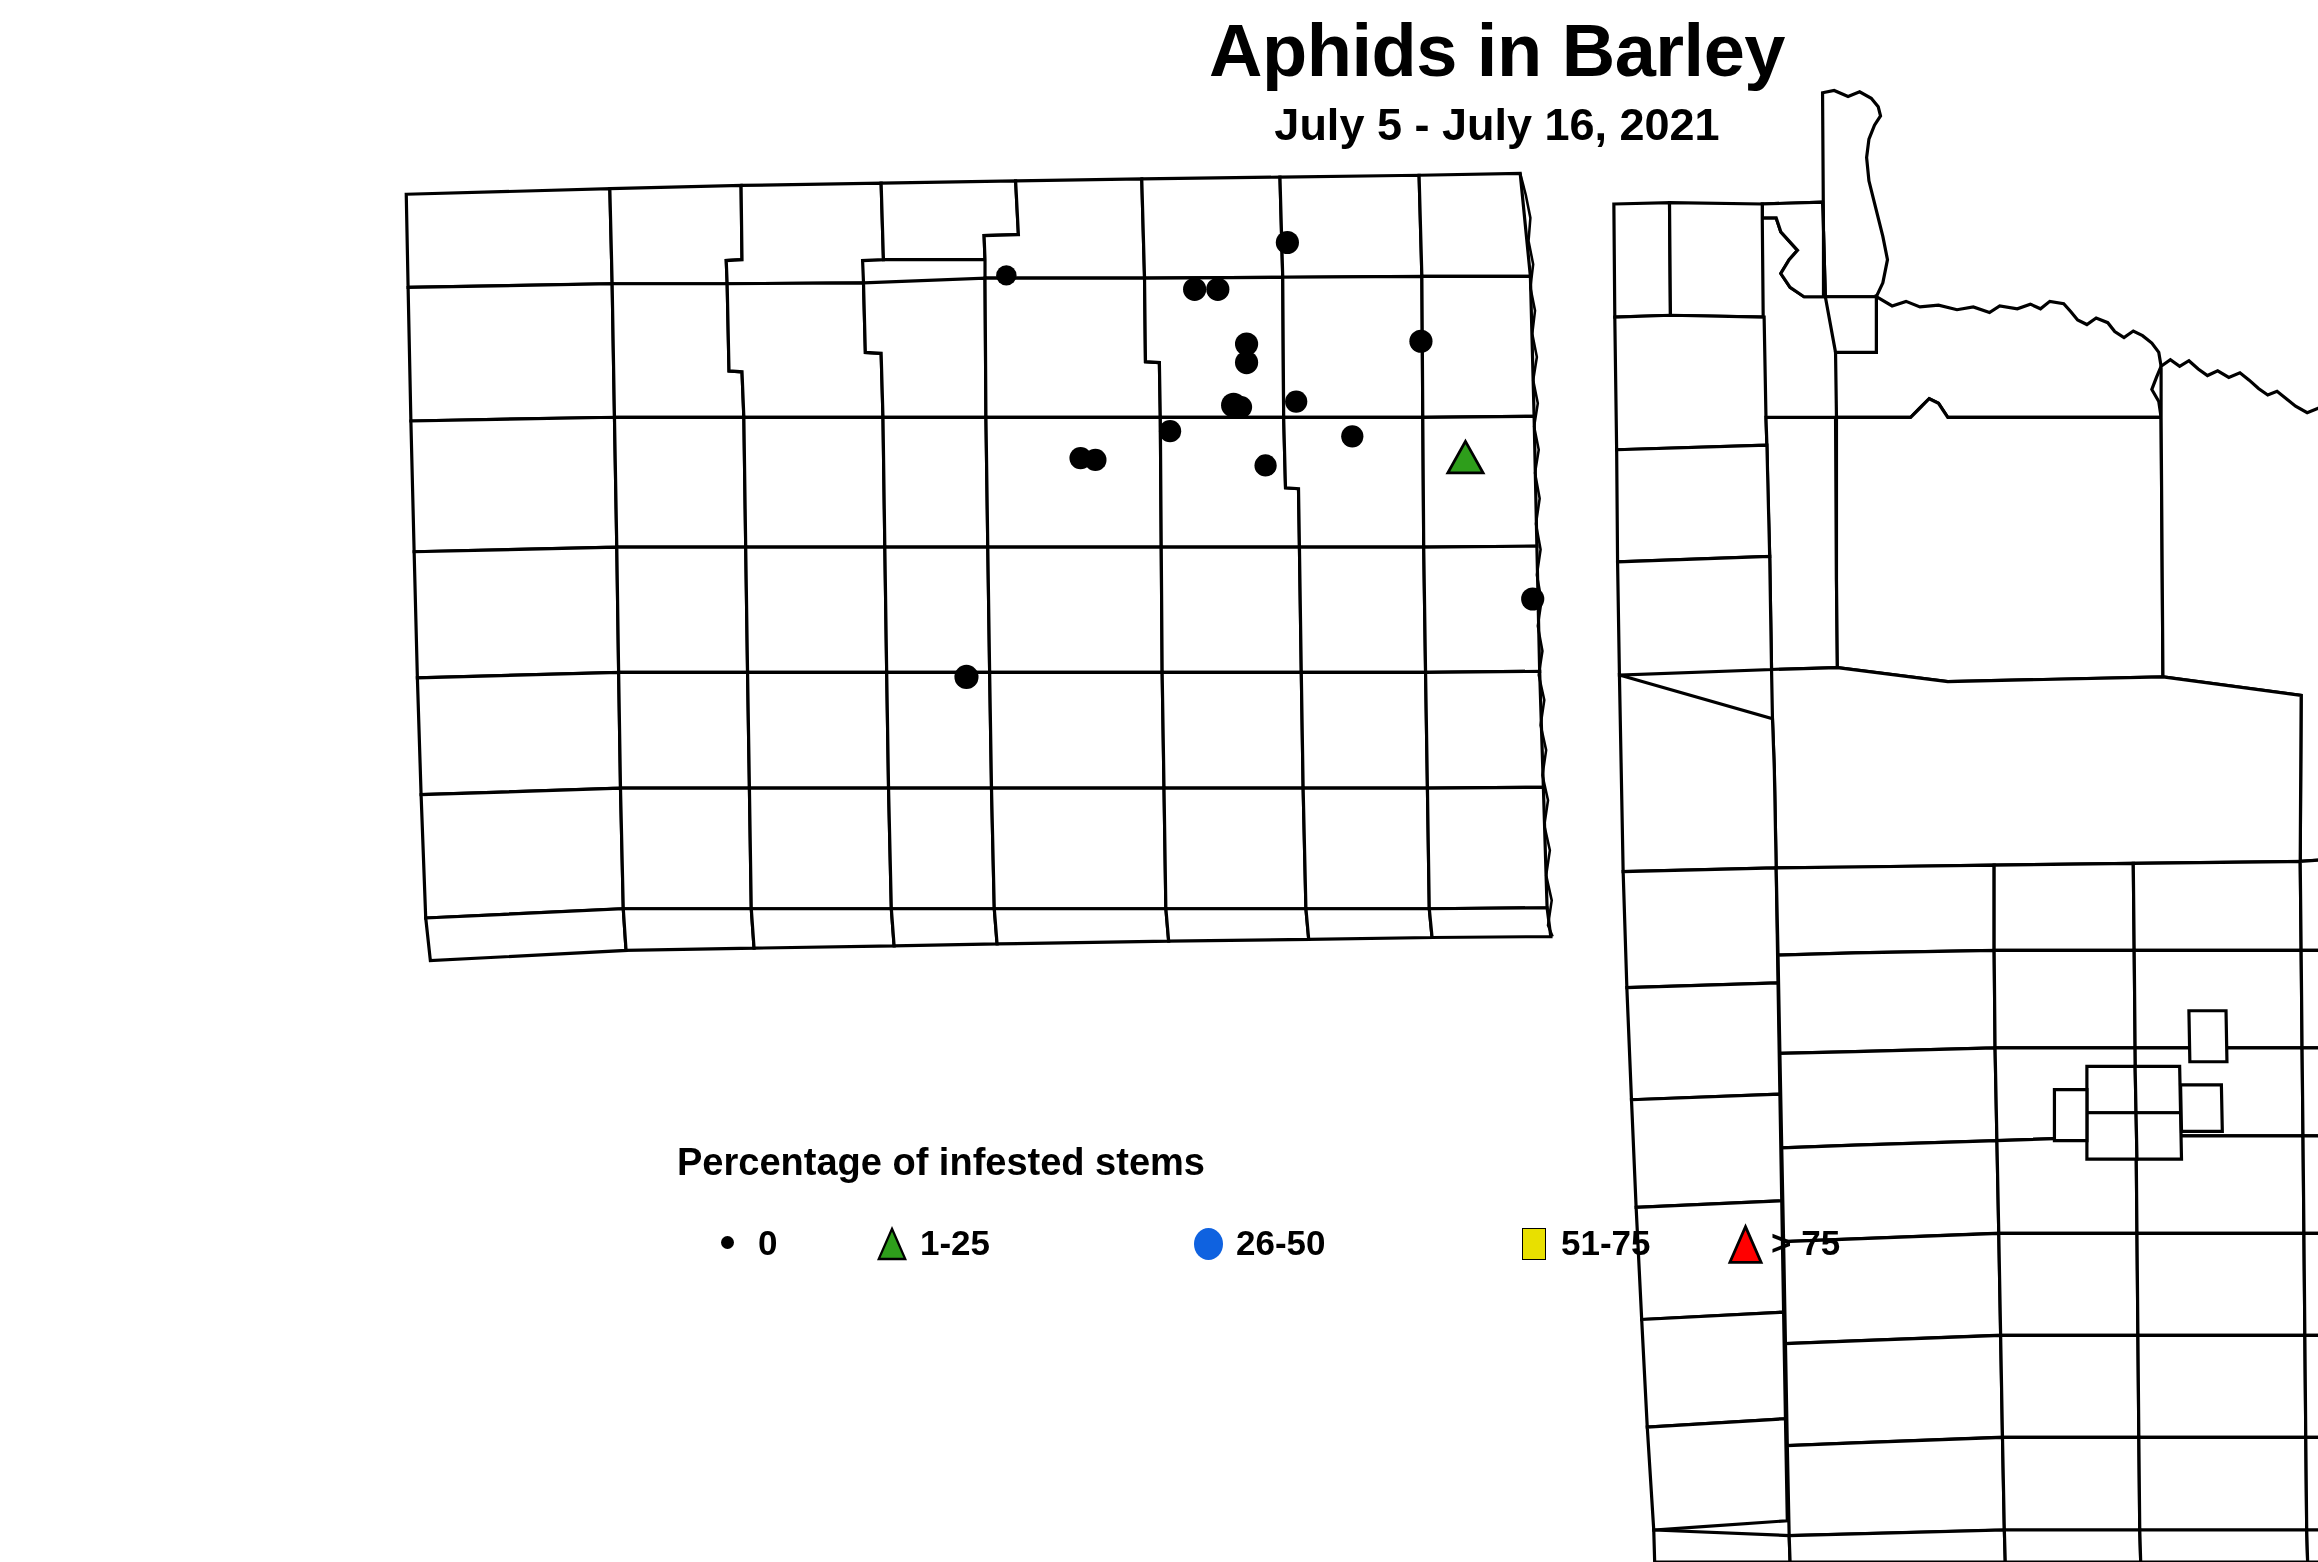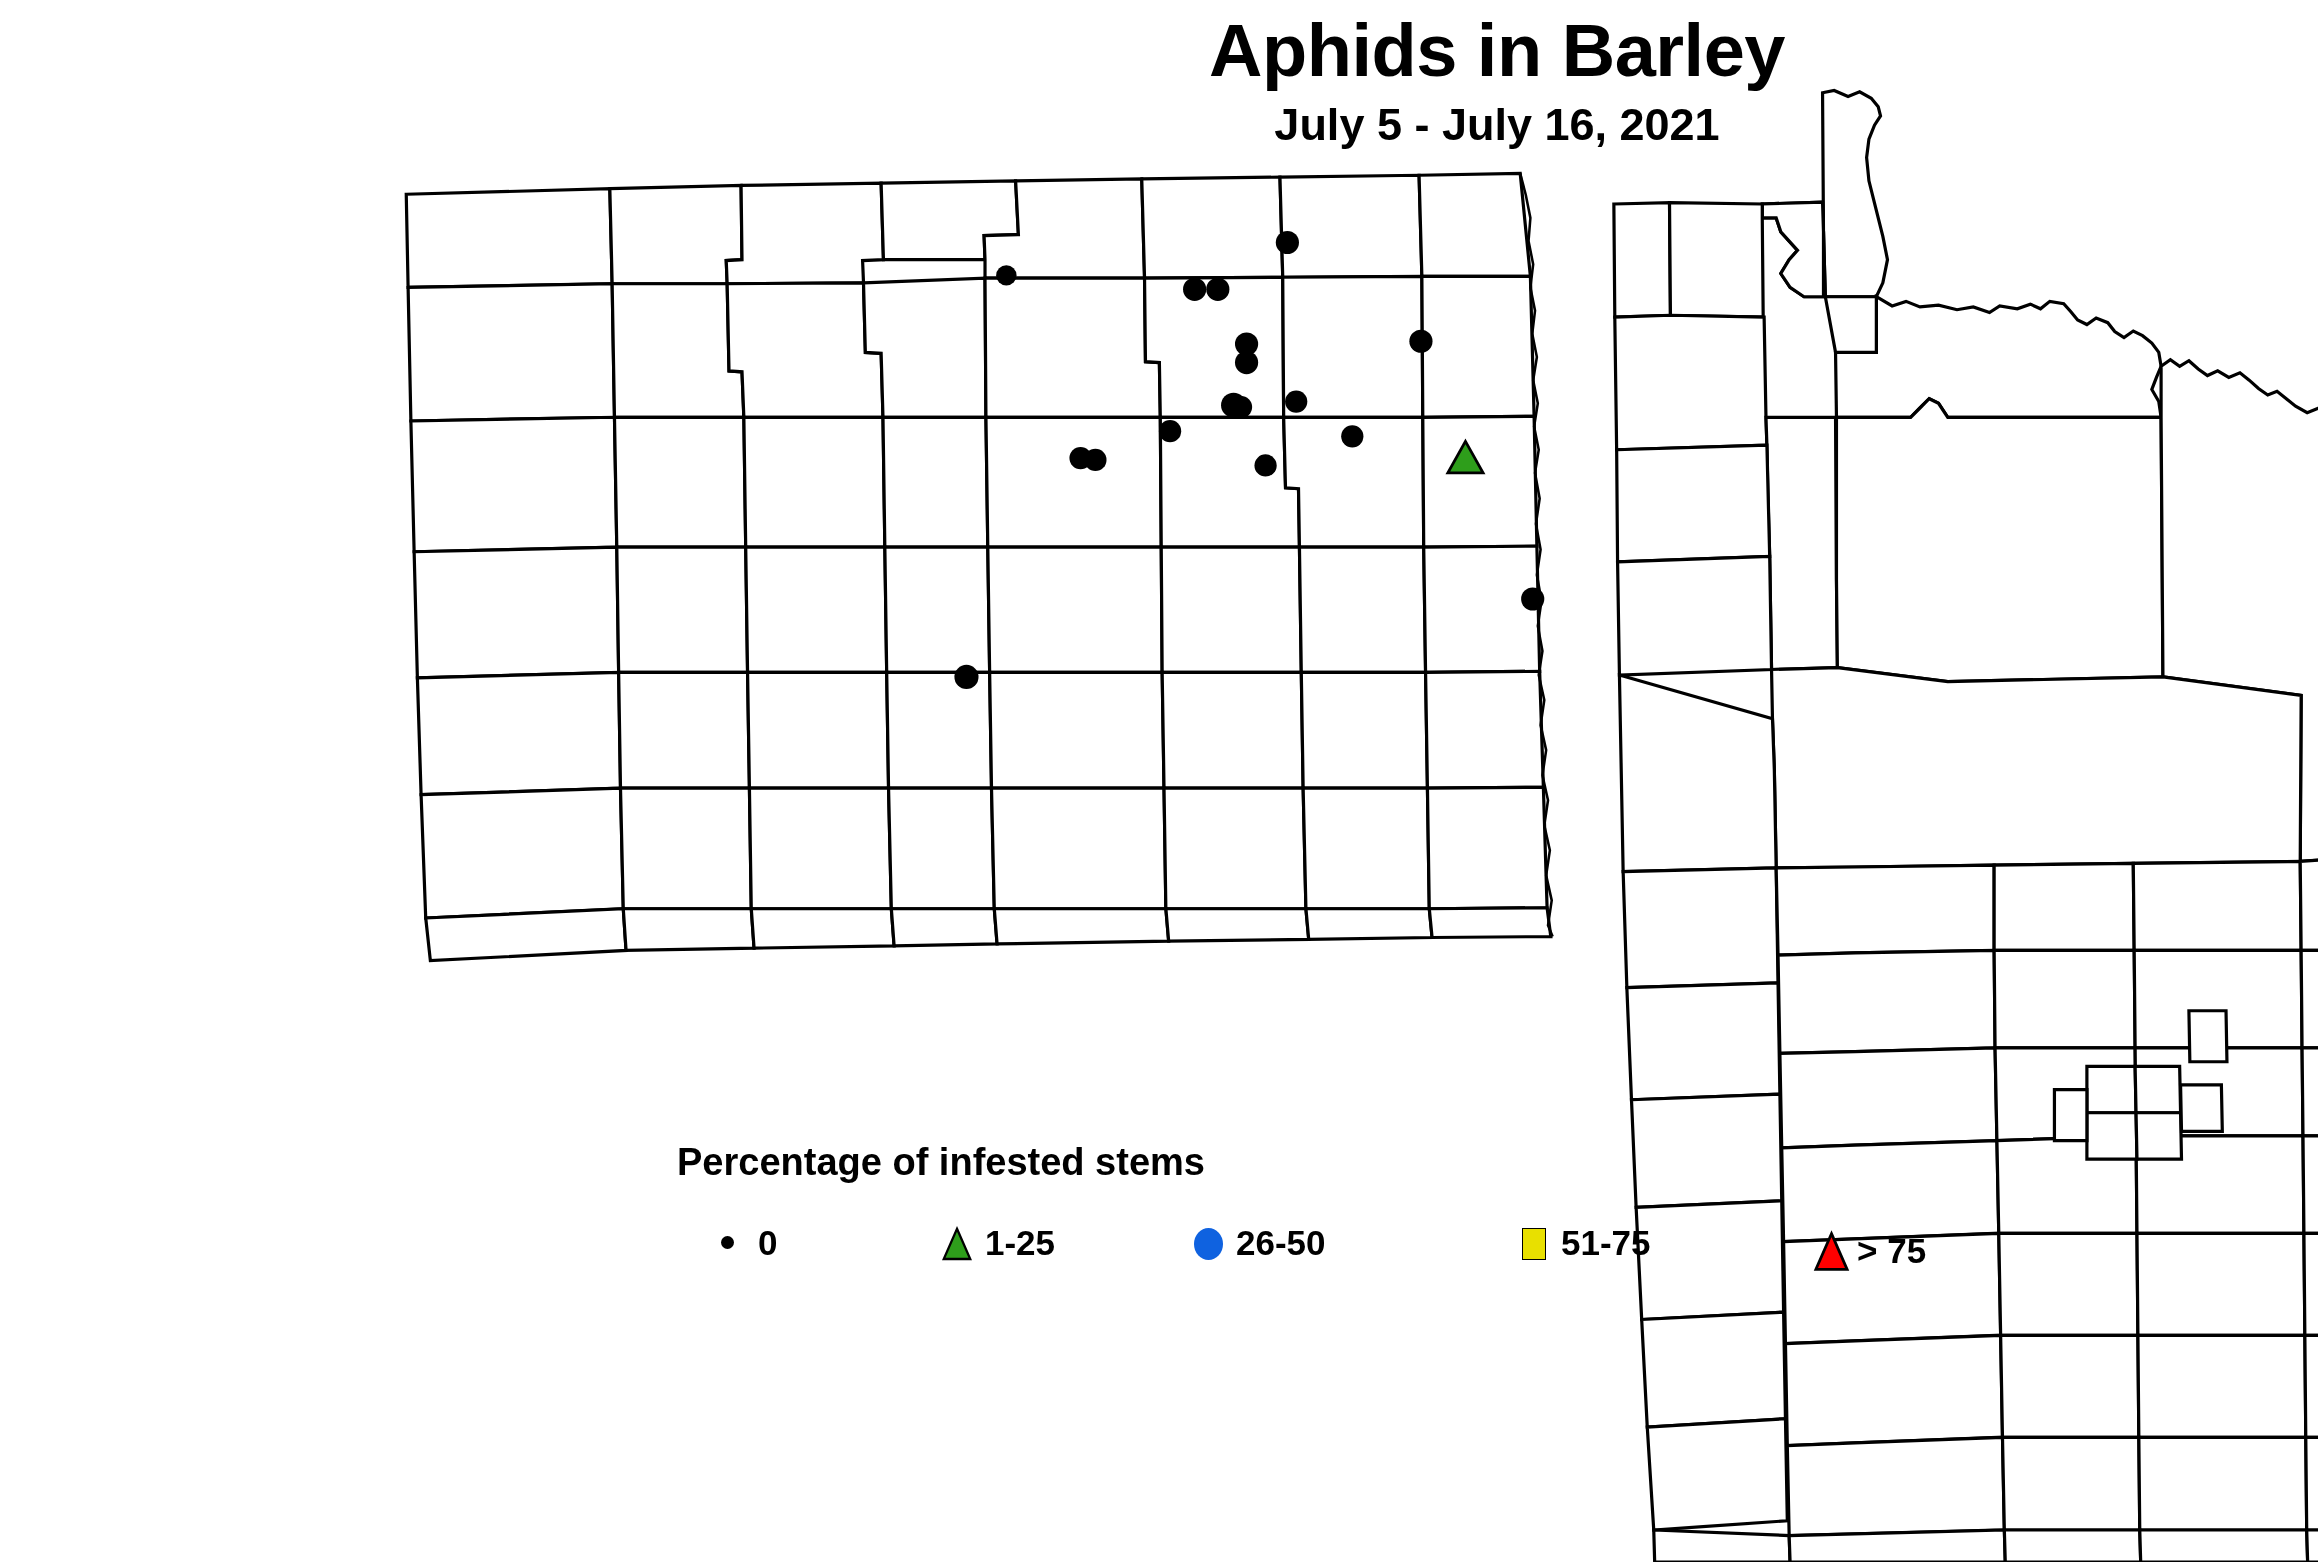--- a/index.html
+++ b/index.html
@@ -127,24 +127,24 @@
     position: absolute;
     left: 4.6px;
     top: 5.6px;
     width: 24px;
     height: 32px;
     background: #E8E000;
     border: 1.9px solid #000000;
     box-sizing: border-box;
   }
   .legend-item-0   { left: 352px; }
-  .legend-item-1   { left: 579px; text-align: center; }
+  .legend-item-1   { left: 514px; text-align: center; }
   .legend-item-2   { left: 830px; justify-content: flex-end; }
   .legend-item-3   { left: 1155px; }
-  .legend-item-4   { left: 1451px; align-items: flex-end; }
+  .legend-item-4   { left: 1365px; }
 </style>
 </head>
 <body>
 
 <div id="root">
 
   <div class="title-block">
     <div class="map-title">Aphids in Barley</div>
     <div class="map-subtitle">July 5 - July 16, 2021</div>
   </div>

